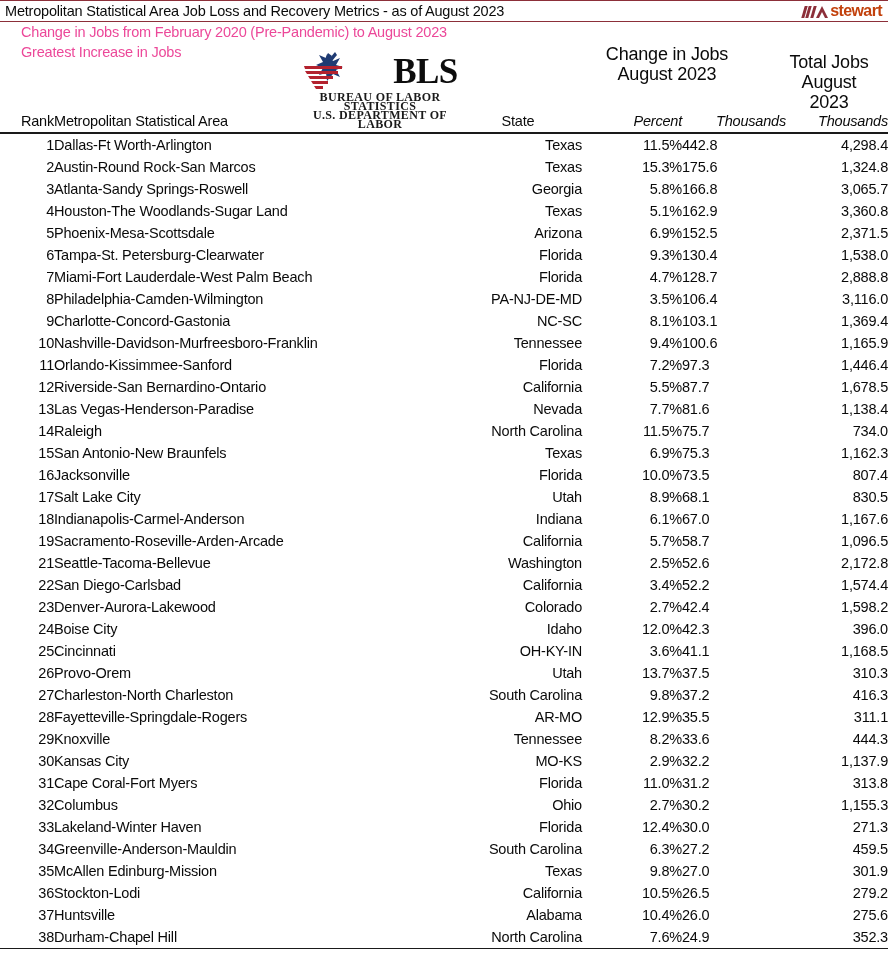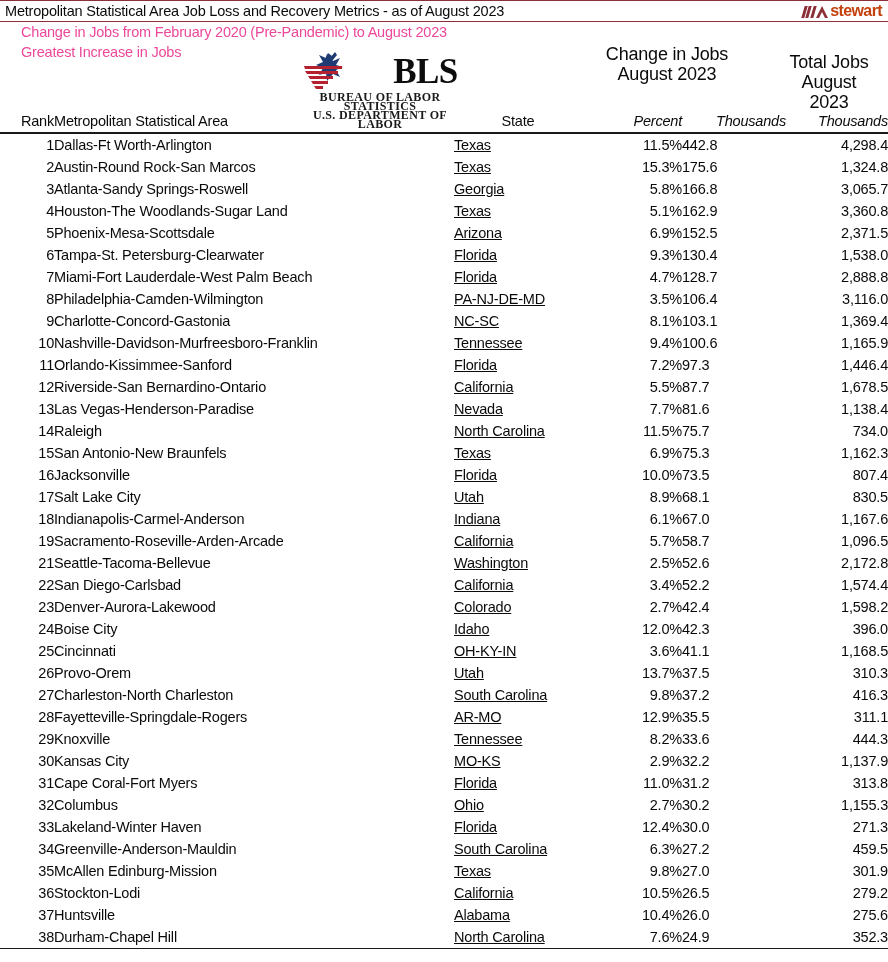--- a/index.html
+++ b/index.html
@@ -194,21 +194,21 @@
 
   .th-rank       { width: 54px;  text-align: right;  padding-right: 6px; }
   .th-msa        { width: 400px; text-align: left;   padding-left: 18px; }
   .th-state      { width: 128px; text-align: center; }
   .th-percent    { width: 100px; text-align: right;  padding-right: 4px; font-style: italic; }
   .th-thousands  { width: 104px; text-align: right;  padding-right: 4px; font-style: italic; }
   .th-total      { width: 102px; text-align: right;  padding-right: 6px; font-style: italic; }
 
   .td-rank      { text-align: right;  padding-right: 6px;  font-weight: bold; }
   .td-msa       { text-align: left;   padding-left: 18px; }
-  .td-state     { text-align: left;   padding-left: 18px; text-decoration: underline; }
+  .td-state     { text-align: right;   padding-left: 18px; }
   .td-percent   { text-align: right;  padding-right: 4px; }
   .td-thousands { text-align: left;  padding-right: 4px; }
   .td-total     { text-align: right;  padding-right: 6px; }
 
   tbody tr:last-child { border-bottom: 1.5px solid #1a1a1a; }
 </style>
 </head>
 <body>
 
 <div class="page">

